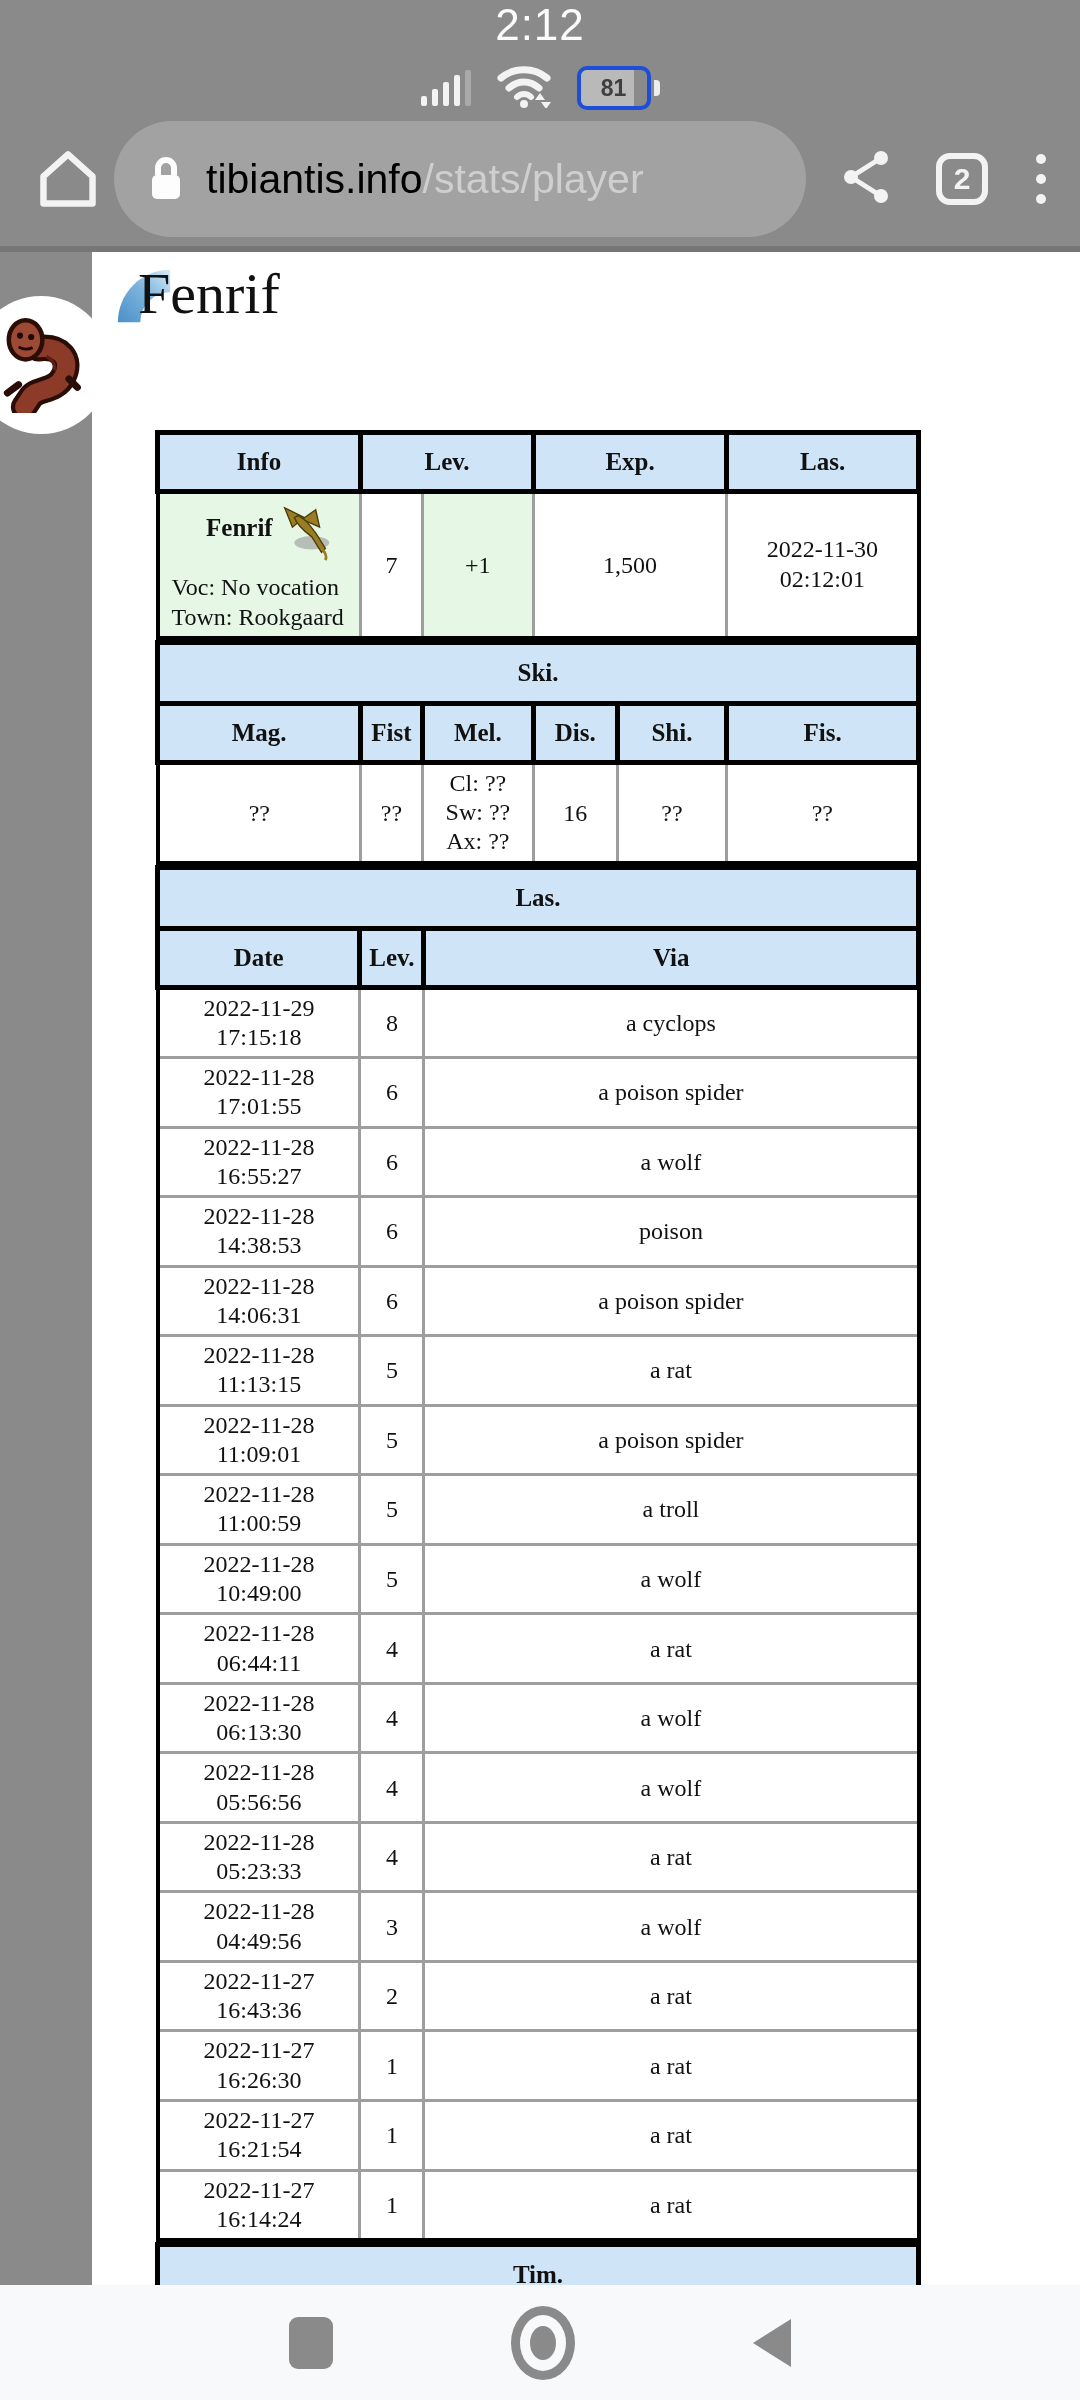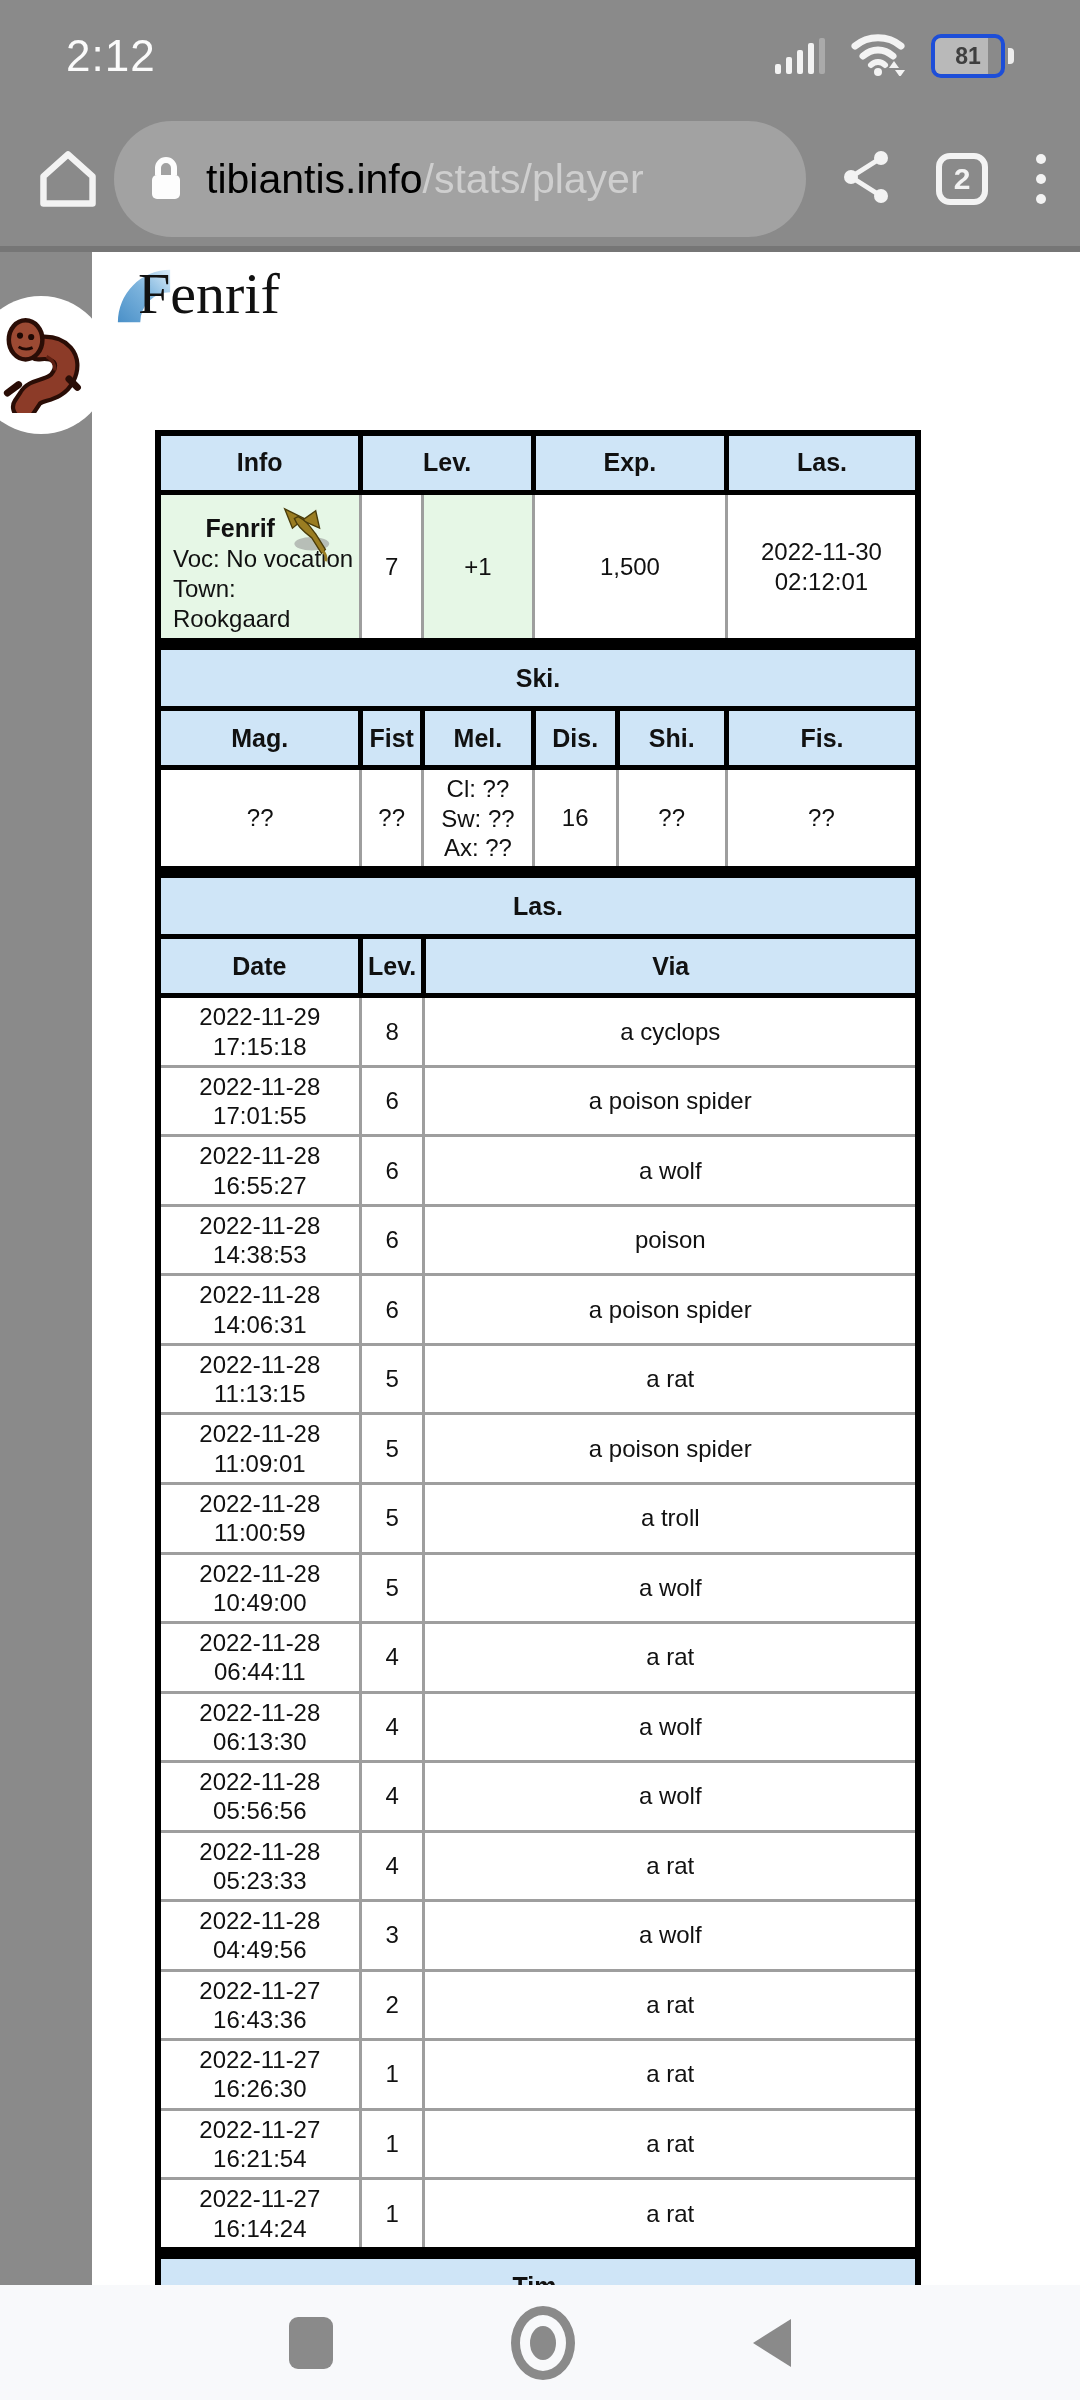--- a/index.html
+++ b/index.html
@@ -4,21 +4,21 @@
 <style>
   html,body{margin:0;padding:0;background:#555;}
   #screen{
     position:relative;width:1080px;height:2400px;margin:0 auto;
     background:#8a8a8a;overflow:hidden;
     font-family:"Liberation Sans",sans-serif;
   }
   
   .status-bar{position:absolute;top:0;left:0;right:0;height:112px;
     display:flex;align-items:center;justify-content:space-between;
-    padding:0 66px;box-sizing:border-box;}
+    padding:0 66px;box-sizing:border-box;flex-direction:column;}
   .status-time{color:#fbfbfb;font-size:44px;letter-spacing:1px;}
   .status-icons{display:flex;align-items:center;gap:26px;}
   .sig{display:flex;align-items:flex-end;gap:5px;height:36px;}
   .sig i{display:block;width:6px;background:#f3f3f3;border-radius:2px;}
   .sig i:nth-child(1){height:10px}.sig i:nth-child(2){height:17px}
   .sig i:nth-child(3){height:24px}.sig i:nth-child(4){height:31px}
   .sig i:nth-child(5){height:36px;background:#aaaaaa;}
   .battery{position:relative;width:66px;height:36px;border:4px solid #1d4ed8;
     border-radius:10px;display:flex;align-items:center;justify-content:center;overflow:hidden;}
   .battery .fill{position:absolute;left:0;top:0;bottom:0;width:81%;background:#b9b9b9;}
@@ -43,21 +43,21 @@
   .menu-dots{display:flex;flex-direction:column;gap:10px;padding:4px;}
   .menu-dots i{width:10px;height:10px;border-radius:50%;background:#f3f3f3;}
   
   .page{position:absolute;top:252px;bottom:115px;left:92px;width:1019px;background:#ffffff;overflow:hidden;}
   .avatar{position:absolute;left:-28px;top:296px;width:138px;height:138px;border-radius:50%;
     background:#ffffff;z-index:6;display:flex;align-items:center;justify-content:center;}
   .title-swoosh{position:absolute;left:24px;top:16px;z-index:1;}
   .page-title{position:absolute;left:46px;top:8px;z-index:2;
     font-family:"Liberation Serif",serif;font-size:58px;color:#111;}
   .tables{position:absolute;top:178px;left:63px;width:766px;}
-  table.t{border-collapse:collapse;width:100%;table-layout:fixed;border:6px solid #000000;}
+  table.t{border-collapse:collapse;width:100%;table-layout:fixed;border:4px solid #000000;font-family:Liberation Serif, serif;}
   .t th{background:#cfe5f7;border:5px solid #000;font-size:25px;font-weight:bold;
     color:#111;padding:8px 4px;line-height:1.25;}
   .t td{background:#fff;border:3px solid #9e9e9e;font-size:24px;color:#111;
     text-align:center;vertical-align:middle;padding:4px;line-height:1.25;}
   .t th.banner{height:40px;}
   .t tr.hdr th{height:38px;}
   td.green{background:#e6f7e6;}
   .info-cell{position:relative;height:146px;box-sizing:border-box;padding:10px 12px 8px 12px;}
   .info-inner{display:flex;flex-direction:column;height:100%;justify-content:space-between;}
   .char-name{font-weight:bold;font-size:25px;text-align:center;margin-top:14px;margin-right:40px;}

